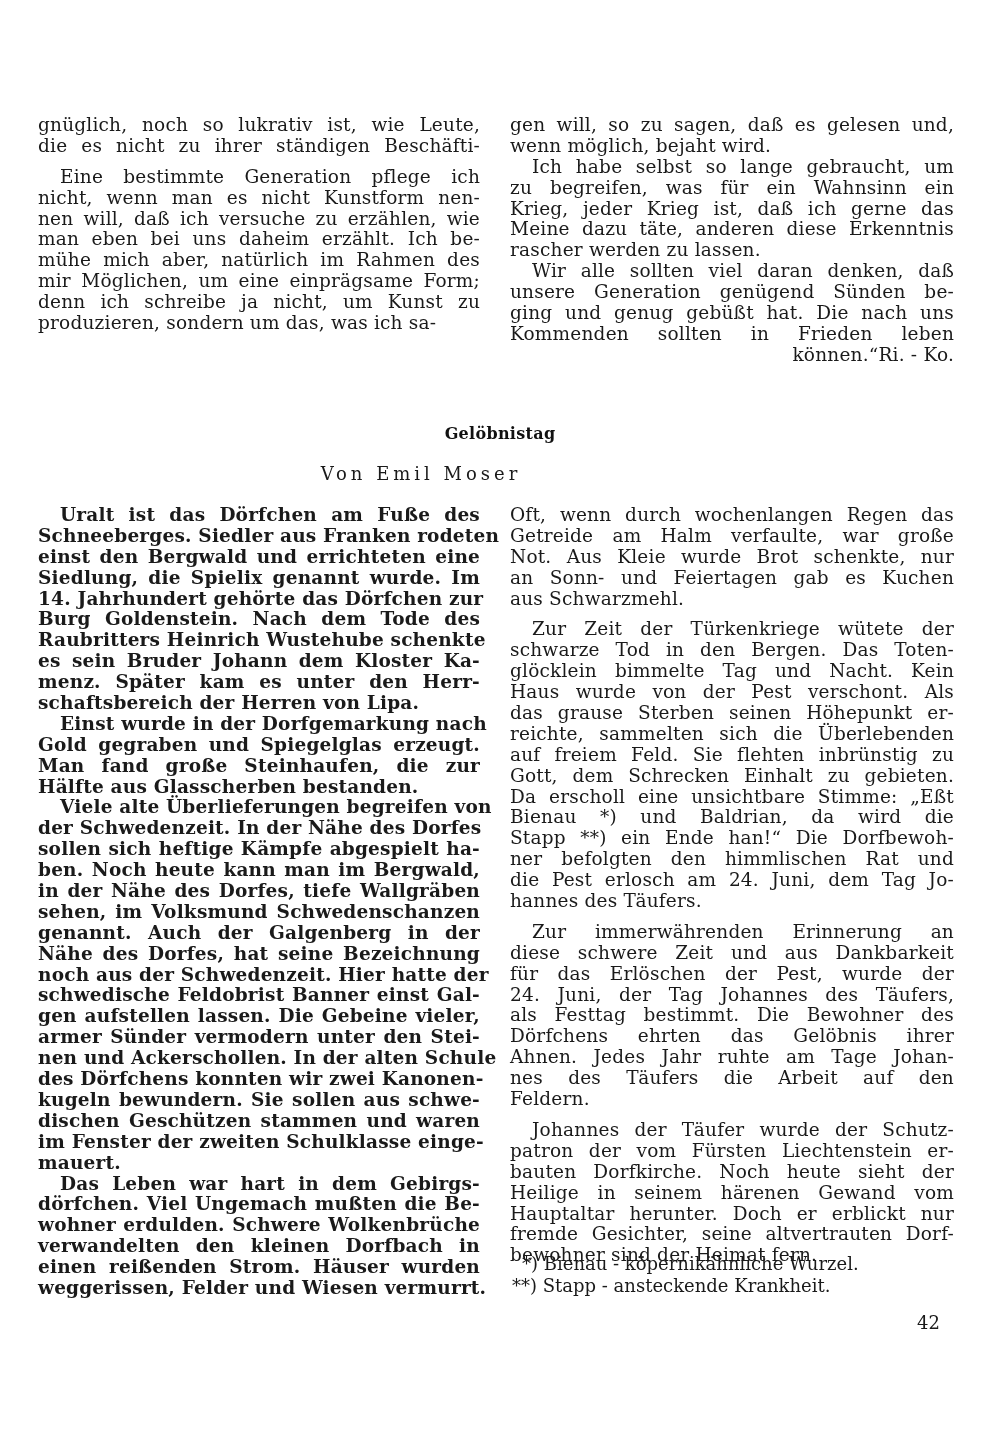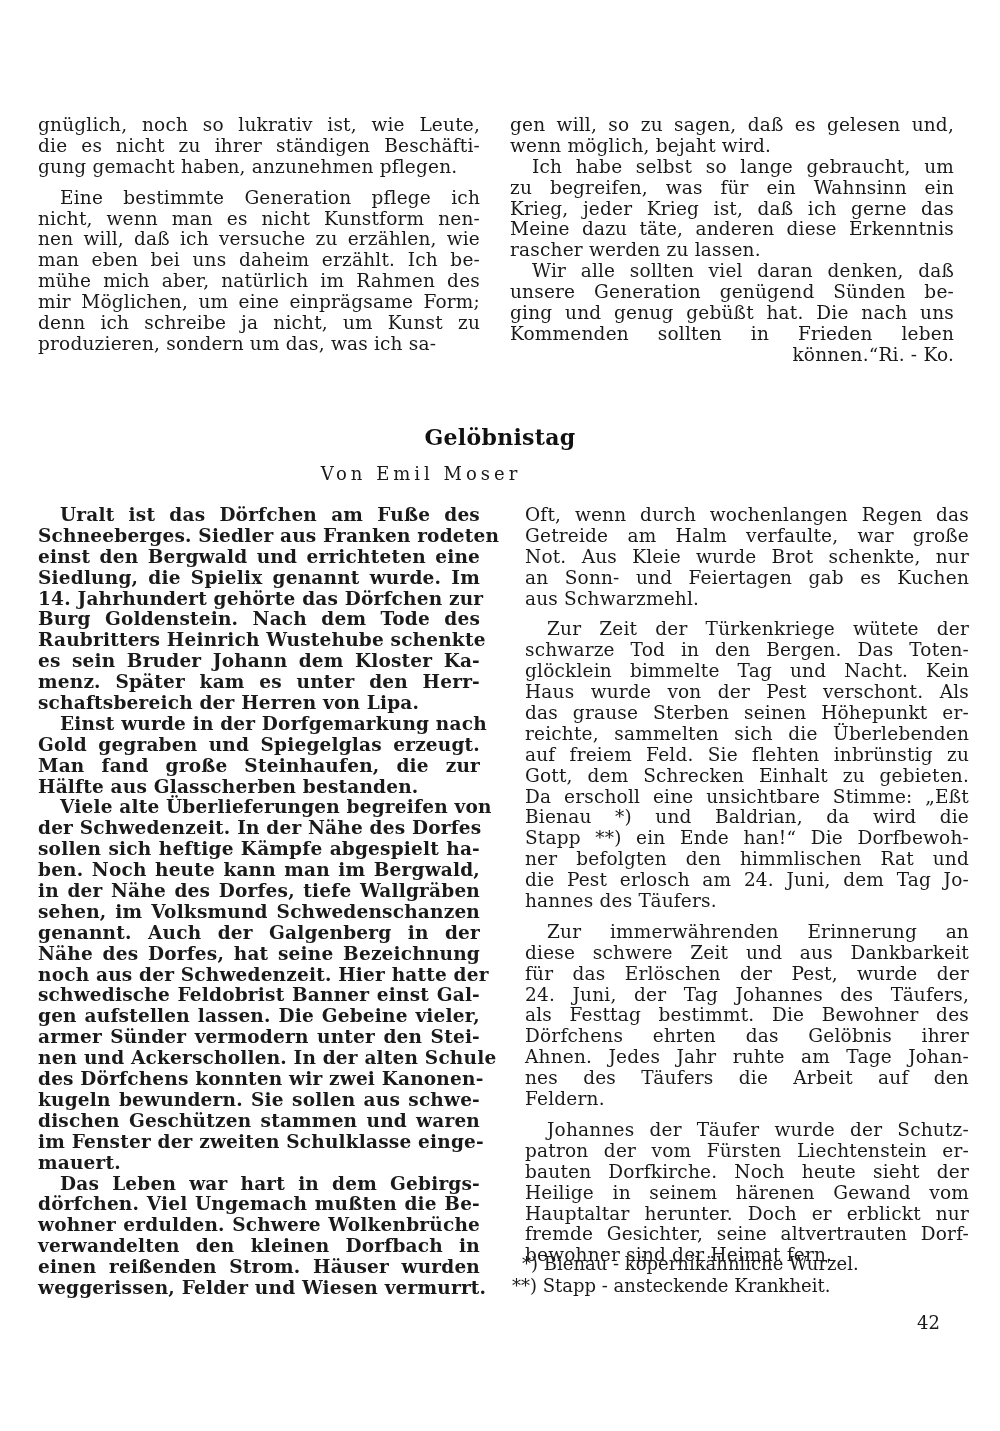--- a/index.html
+++ b/index.html
@@ -13,40 +13,40 @@
     }
     .col {
       position: absolute;
       font-size: 18.5px;
       line-height: 20.9px;
       letter-spacing: 0.2px;
     }
     .col-left-top  { left: 38px;  top: 115px; width: 442px; }
     .col-right-top { left: 510px; top: 115px; width: 444px; }
     .col-left-main { left: 38px;  top: 505px; width: 442px; font-weight: bold; }
-    .col-right-main{ left: 510px; top: 505px; width: 444px; margin-left: 15px; }
+    .col-right-main{ left: 510px; top: 505px; width: 444px; }
     .line {
       display: block;
       text-align: justify;
       text-align-last: justify;
       white-space: nowrap;
       height: 20.9px;
       overflow: visible;
     }
     .line.last { text-align-last: left; }
     .line.indent { padding-left: 22px; }
     .para-gap-lg { height: 10px; }
     .line.spread-sign { display: flex; justify-content: flex-end; text-align-last: auto; }
     .title {
       position: absolute;
       left: 0; width: 1000px; top: 424px;
       text-align: center;
       font-family: "DejaVu Serif", serif;
       font-weight: bold;
-      font-size: 22px;
+      font-size: 16px;
       letter-spacing: 0.3px;
       color: #111;
     }
     .byline {
       position: absolute;
       left: 0; width: 842px; top: 463px;
       text-align: center;
       font-size: 18px;
       letter-spacing: 4px;
       color: #1a1a1a;
@@ -65,21 +65,20 @@
       color: #1a1a1a;
     }
   </style>
 </head>
 <body>
 
 <div class="col col-left-top">
     <div>
       <span class="line">gnüglich, noch so lukrativ ist, wie Leute,</span>
       <span class="line">die es nicht zu ihrer ständigen Beschäfti-</span>
-      <span class="line last">gung gemacht haben, anzunehmen pflegen.</span>
     </div>
     <div class="para-gap-lg"></div>
     <div>
       <span class="line indent">Eine bestimmte Generation pflege ich</span>
       <span class="line">nicht, wenn man es nicht Kunstform nen-</span>
       <span class="line">nen will, daß ich versuche zu erzählen, wie</span>
       <span class="line">man eben bei uns daheim erzählt. Ich be-</span>
       <span class="line">mühe mich aber, natürlich im Rahmen des</span>
       <span class="line">mir Möglichen, um eine einprägsame Form;</span>
       <span class="line">denn ich schreibe ja nicht, um Kunst zu</span>

